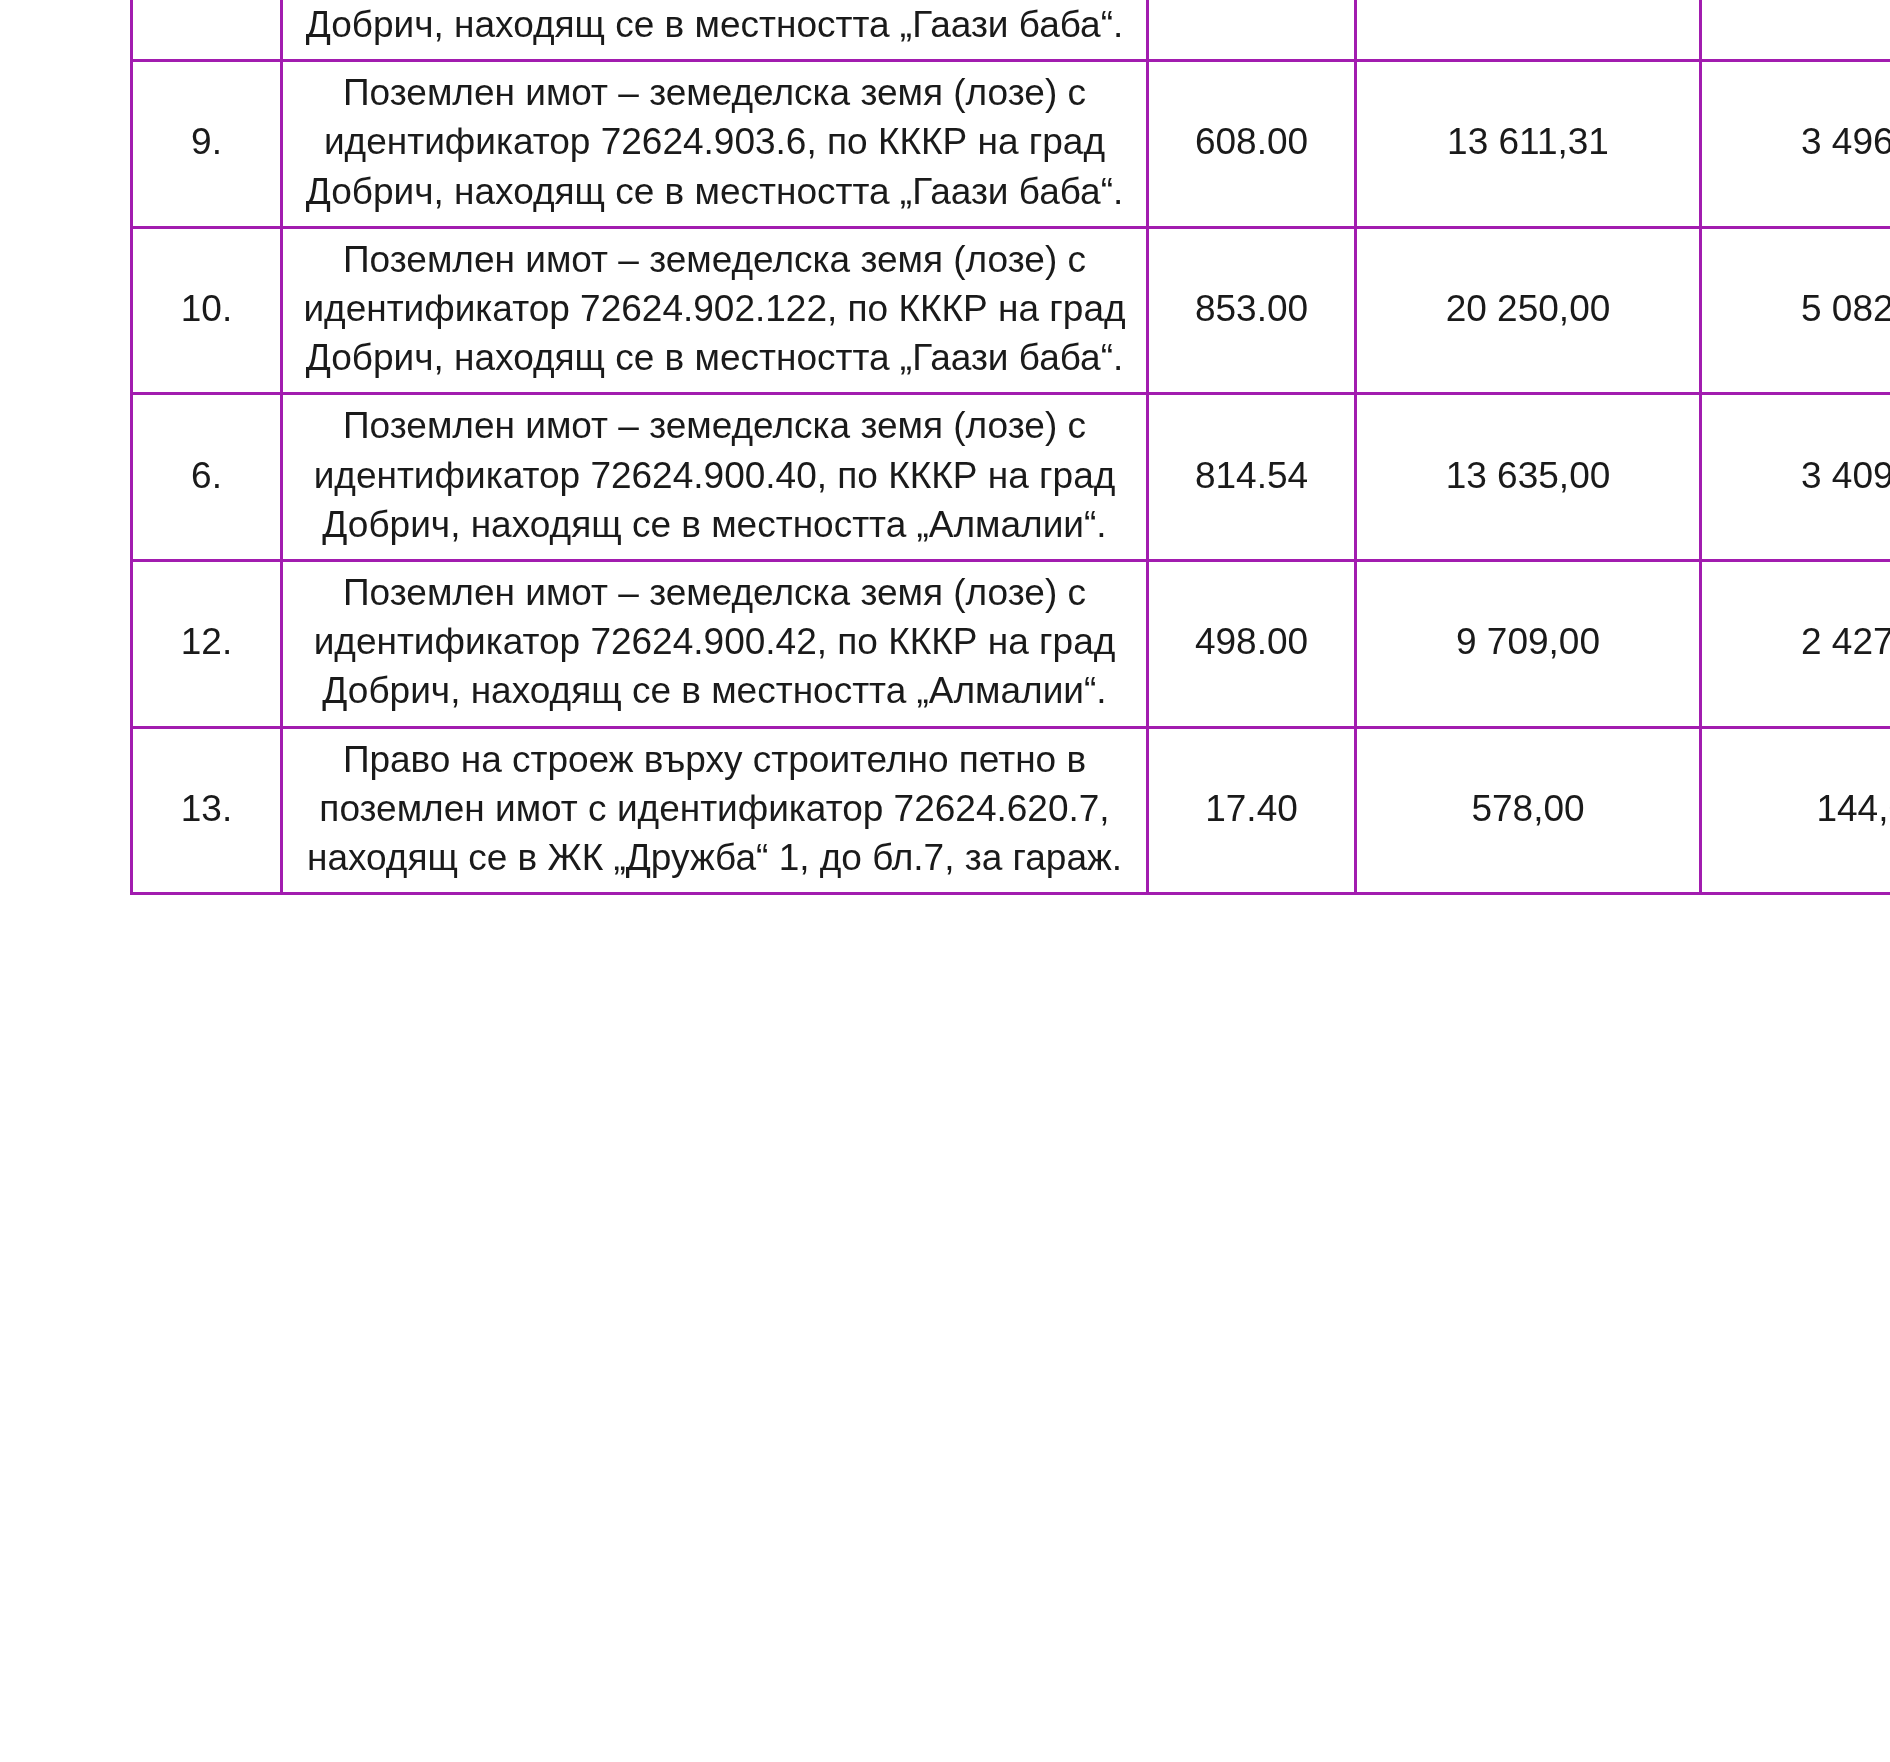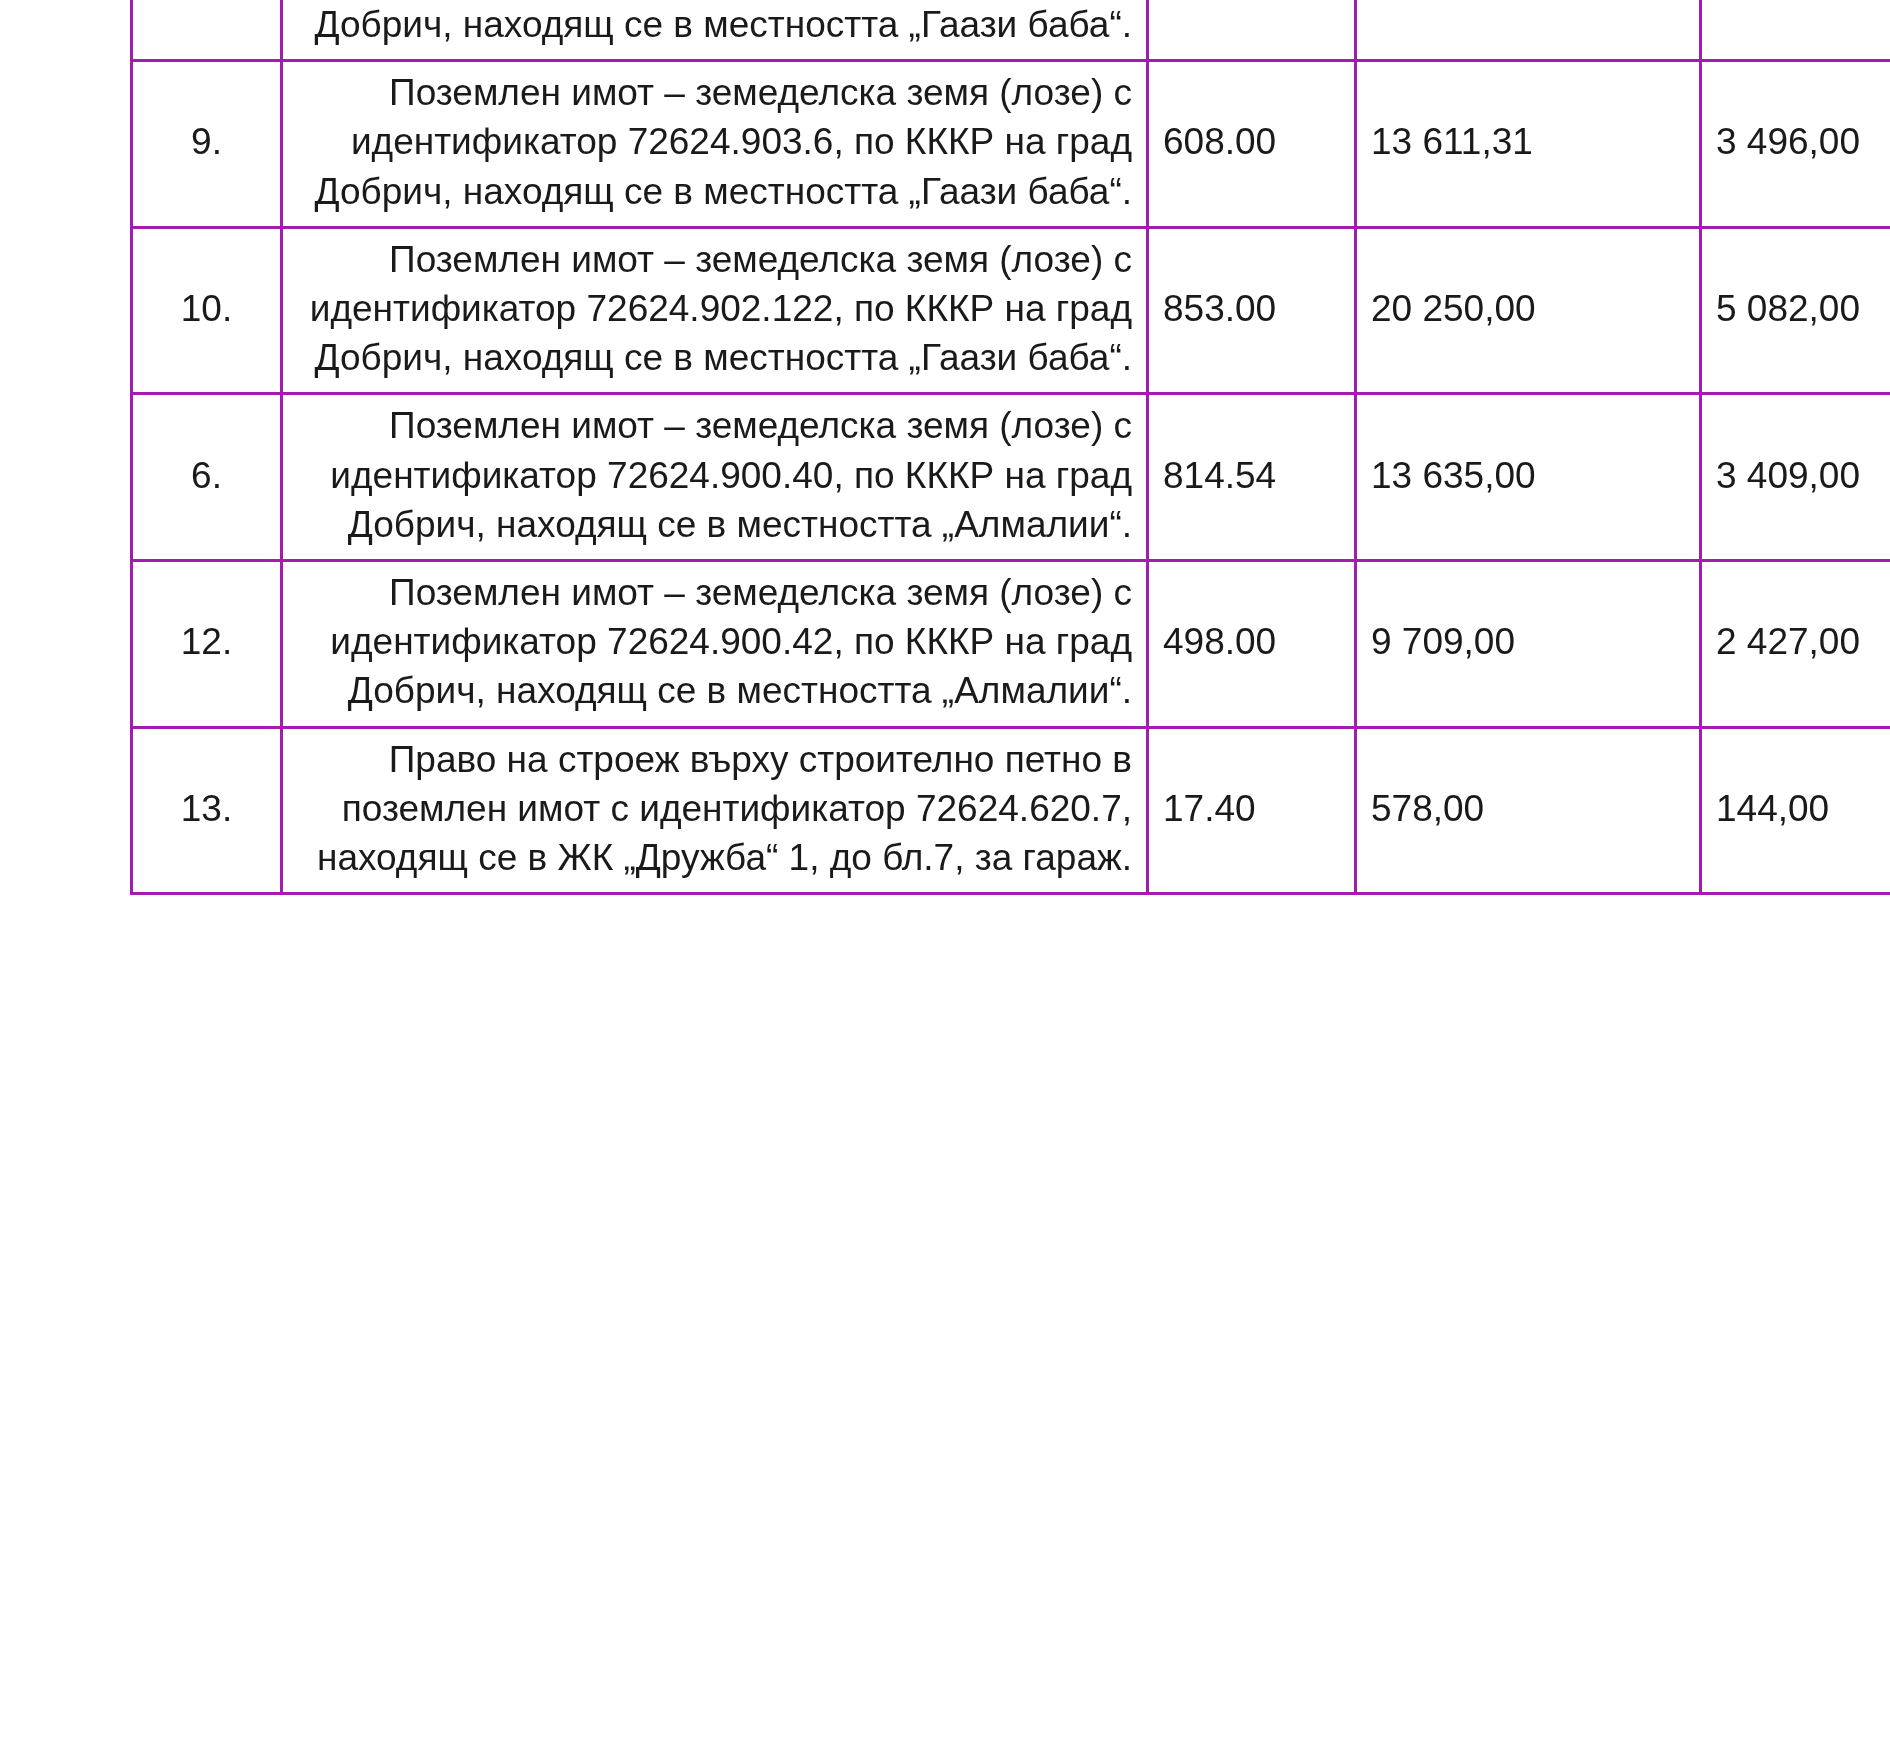--- a/index.html
+++ b/index.html
@@ -40,27 +40,28 @@
   col.c-desc  { width: 866px; }
   col.c-area  { width: 208px; }
   col.c-val1  { width: 345px; }
   col.c-val2  { width: 345px; }
 
   td.num {
     text-align: center;
     font-size: 38px;
   }
   td.desc {
-    text-align: right;
+    text-align: center;
     font-size: 38px;
     line-height: 1.30;
     padding-left: 18px;
     padding-right: 10px;
   }
   td.num-cell {
+    text-align: center;
     font-size: 38px;
     white-space: nowrap;
   }
   
   tr.first-row td {
     border-top: none;
     vertical-align: top;
     padding-top: 2px;
   }
   tr.first-row td.desc { padding-top: 0; }

